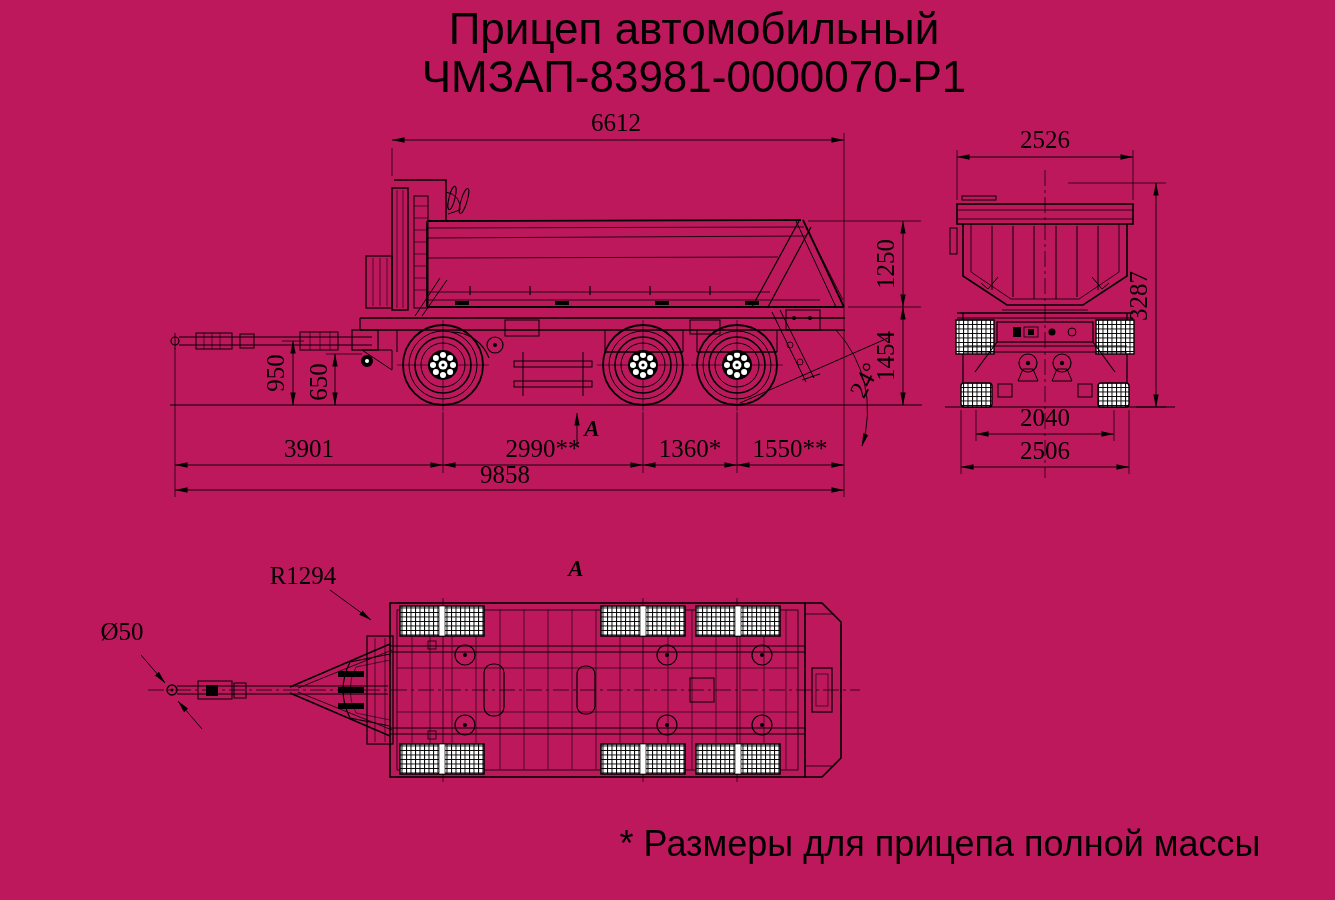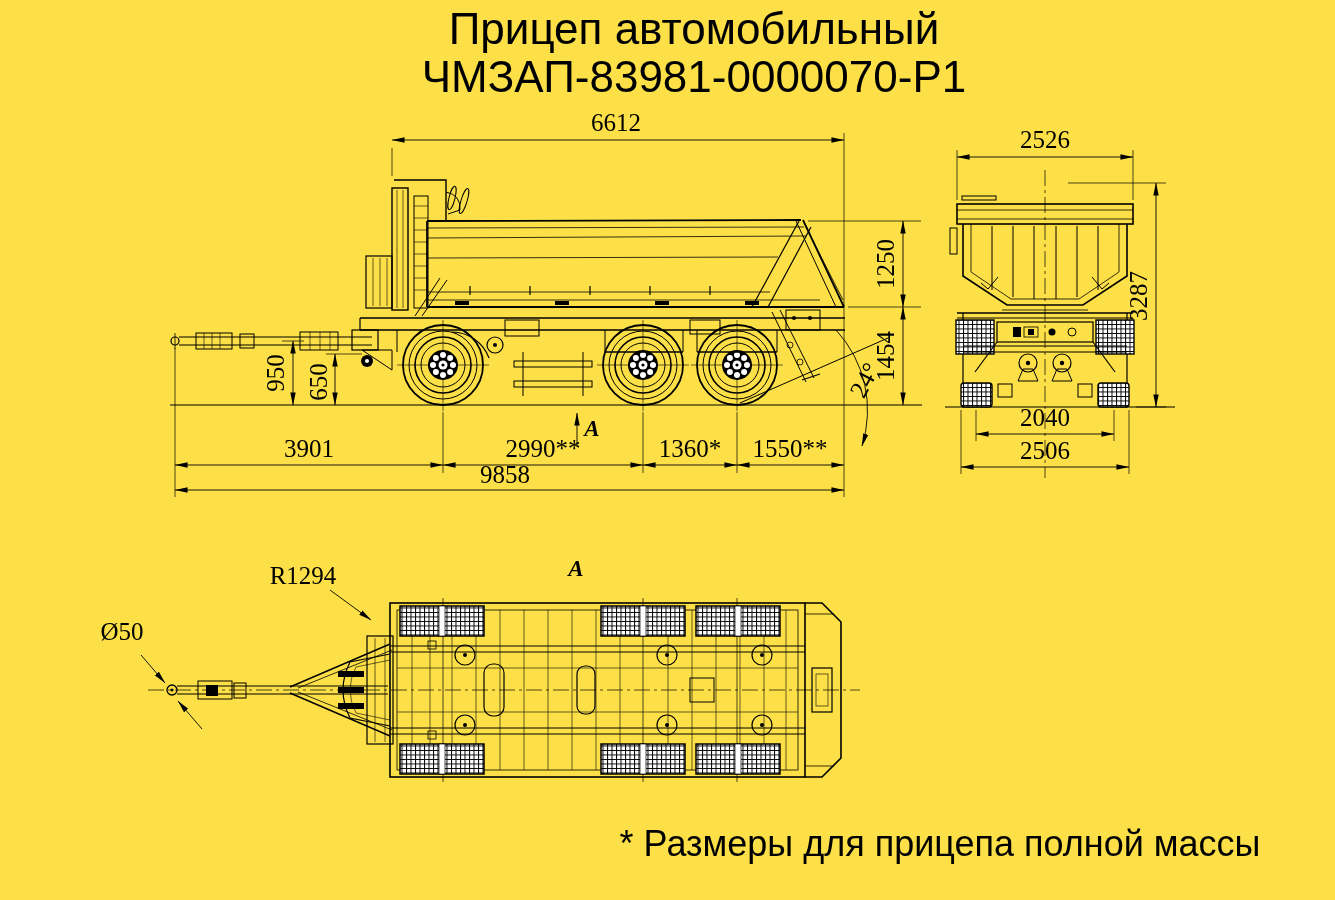--- a/index.html
+++ b/index.html
@@ -1,16 +1,16 @@
 <!DOCTYPE html>
 <html><head>
 <meta charset="utf-8">
 <style>
   html,body{margin:0;padding:0;background:#fff;}
-  .page{width:1335px;height:900px;position:relative;background:#fde047;overflow:hidden;}
+  .page{width:1335px;height:900px;position:relative;background:#be185d;overflow:hidden;}
   svg{display:block;}
   .ln{stroke:#000;fill:none;stroke-linecap:butt;}.w18{stroke-width:1.8}.w16{stroke-width:1.6}.w14{stroke-width:1.4}
   .w12{stroke-width:1.2}.w10{stroke-width:1}.w08{stroke-width:.8}.w06{stroke-width:.6}
   .dimln{stroke:#000;stroke-width:.9;fill:none}
   .ext{stroke:#000;stroke-width:.7;fill:none}
   .cl{stroke:#000;stroke-width:.7;fill:none;stroke-dasharray:16 4 3 4}
   text{fill:#000}
   .dimtxt{font:25px "Liberation Serif", serif}
   .ttl{font:44px "Liberation Sans", sans-serif}
   .note{font:36px "Liberation Sans", sans-serif}

